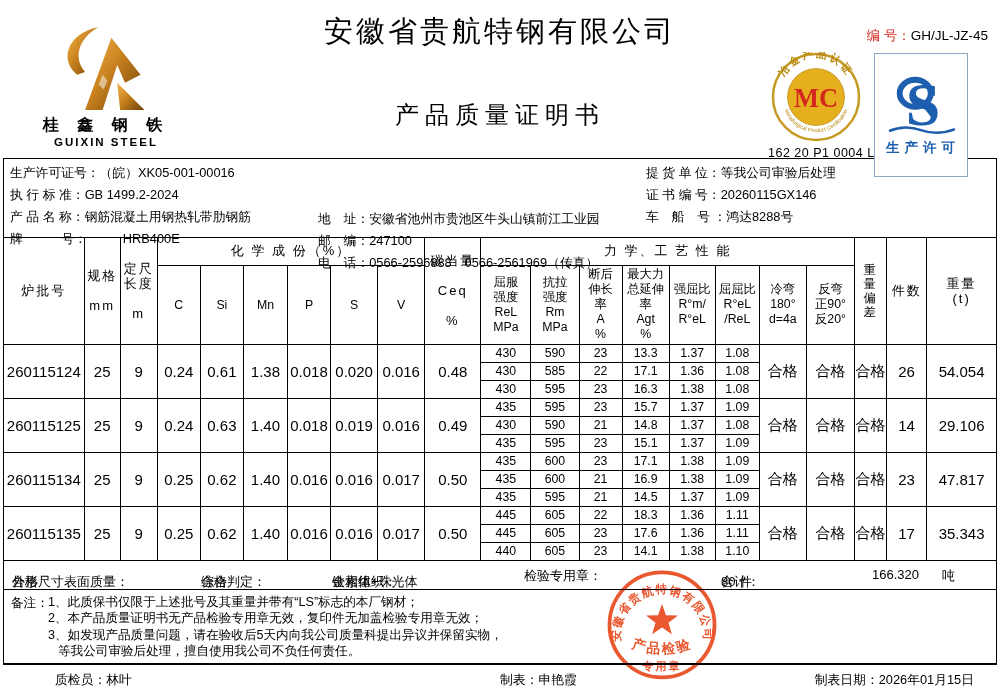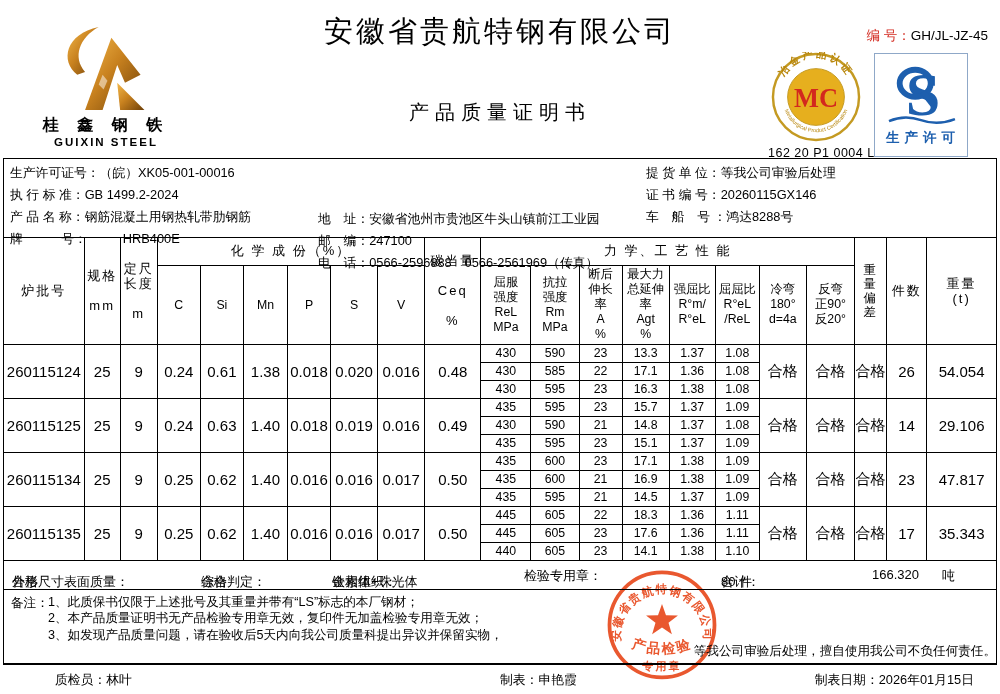--- a/index.html
+++ b/index.html
@@ -10,26 +10,26 @@
   }
   
   .header{position:relative;height:158px;}
   .brand{position:absolute;left:42px;top:24px;width:128px;text-align:center;}
   .brand svg{display:block;margin:0 auto;}
   .brand-cn{font-weight:bold;font-size:16px;letter-spacing:7px;white-space:nowrap;margin-top:1px;}
   .brand-en{font-size:11.5px;font-weight:bold;letter-spacing:2px;white-space:nowrap;}
   .title{position:absolute;left:0;right:0;top:12px;text-align:center;
     font-family:"Liberation Serif","DejaVu Serif",serif;font-size:29px;letter-spacing:3px;}
   .subtitle{position:absolute;left:0;right:0;top:99px;text-align:center;
-    font-family:"Liberation Serif","DejaVu Serif",serif;font-size:20px;letter-spacing:6px;}
+    font-family:"Liberation Serif","DejaVu Serif",serif;font-size:24px;letter-spacing:6px;}
   .docno{position:absolute;right:12px;top:27px;font-size:13.5px;white-space:nowrap;}
   .docno .lab{color:#d3281e;}
   .mc{position:absolute;right:136px;top:52px;width:96px;text-align:center;}
   .mc-code{font-size:12.5px;letter-spacing:.5px;white-space:nowrap;margin-top:0;text-align:right;}
-  .qs{position:absolute;right:32px;top:53px;width:92px;border:1px solid #8fa8c8;background:#fff;text-align:center;padding:7px 0;}
+  .qs{position:absolute;right:32px;top:53px;width:92px;border:1px solid #8fa8c8;background:#fff;text-align:center;padding:17px 0;}
   .qs-label{color:#1d5fae;font-weight:bold;font-size:13.5px;letter-spacing:5px;padding:0 0 2px 4px;white-space:nowrap;}
   
   .doc{margin:0 3px;border:1px solid #000;border-bottom:2px solid #000;}
   
   .info{position:relative;height:78px;font-size:12.8px;}
   .icol{position:absolute;top:3px;line-height:22px;white-space:nowrap;}
   .ic1{left:6px;} .ic2{left:314px;margin-top:46px;} .ic3{left:642px;}
   .indent{padding-left:36px;}
   
   .tablewrap{border-top:1px solid #000;}
@@ -43,21 +43,21 @@
   tbody td[rowspan]{font-size:15px;}
   
   .sumrow{position:relative;height:28px;font-size:13px;border-top:1px solid #000;border-bottom:1px solid #000;}
   .sumrow span{position:absolute;top:6px;white-space:nowrap;}
   .s-dims{left:8px;} .s-overall{left:197px;} .s-struct{left:328px;}
   .s-seal{left:520px;} .s-total{left:717px;} .s-weight{left:868px;} .s-unit{left:938px;}
   
   .notes{position:relative;height:69px;font-size:12.6px;padding-top:4px;}
   .notes-label{position:absolute;left:7px;top:5px;}
   .note-line{margin-left:44px;line-height:16.5px;white-space:nowrap;}
-  .note-cont{margin-left:54px;text-align:right;}
+  .note-cont{margin-left:54px;}
   
   .footer{position:relative;height:26px;font-size:12.8px;}
   .f-insp{position:absolute;left:55px;top:7px;} 
   .f-tab{position:absolute;left:500px;top:7px;}
   .f-date{position:absolute;right:26px;top:7px;}
   
   .seal{position:absolute;left:599px;top:568px;width:126px;height:118px;
     opacity:.92;mix-blend-mode:multiply;pointer-events:none;z-index:5;}
 </style>
 </head>

